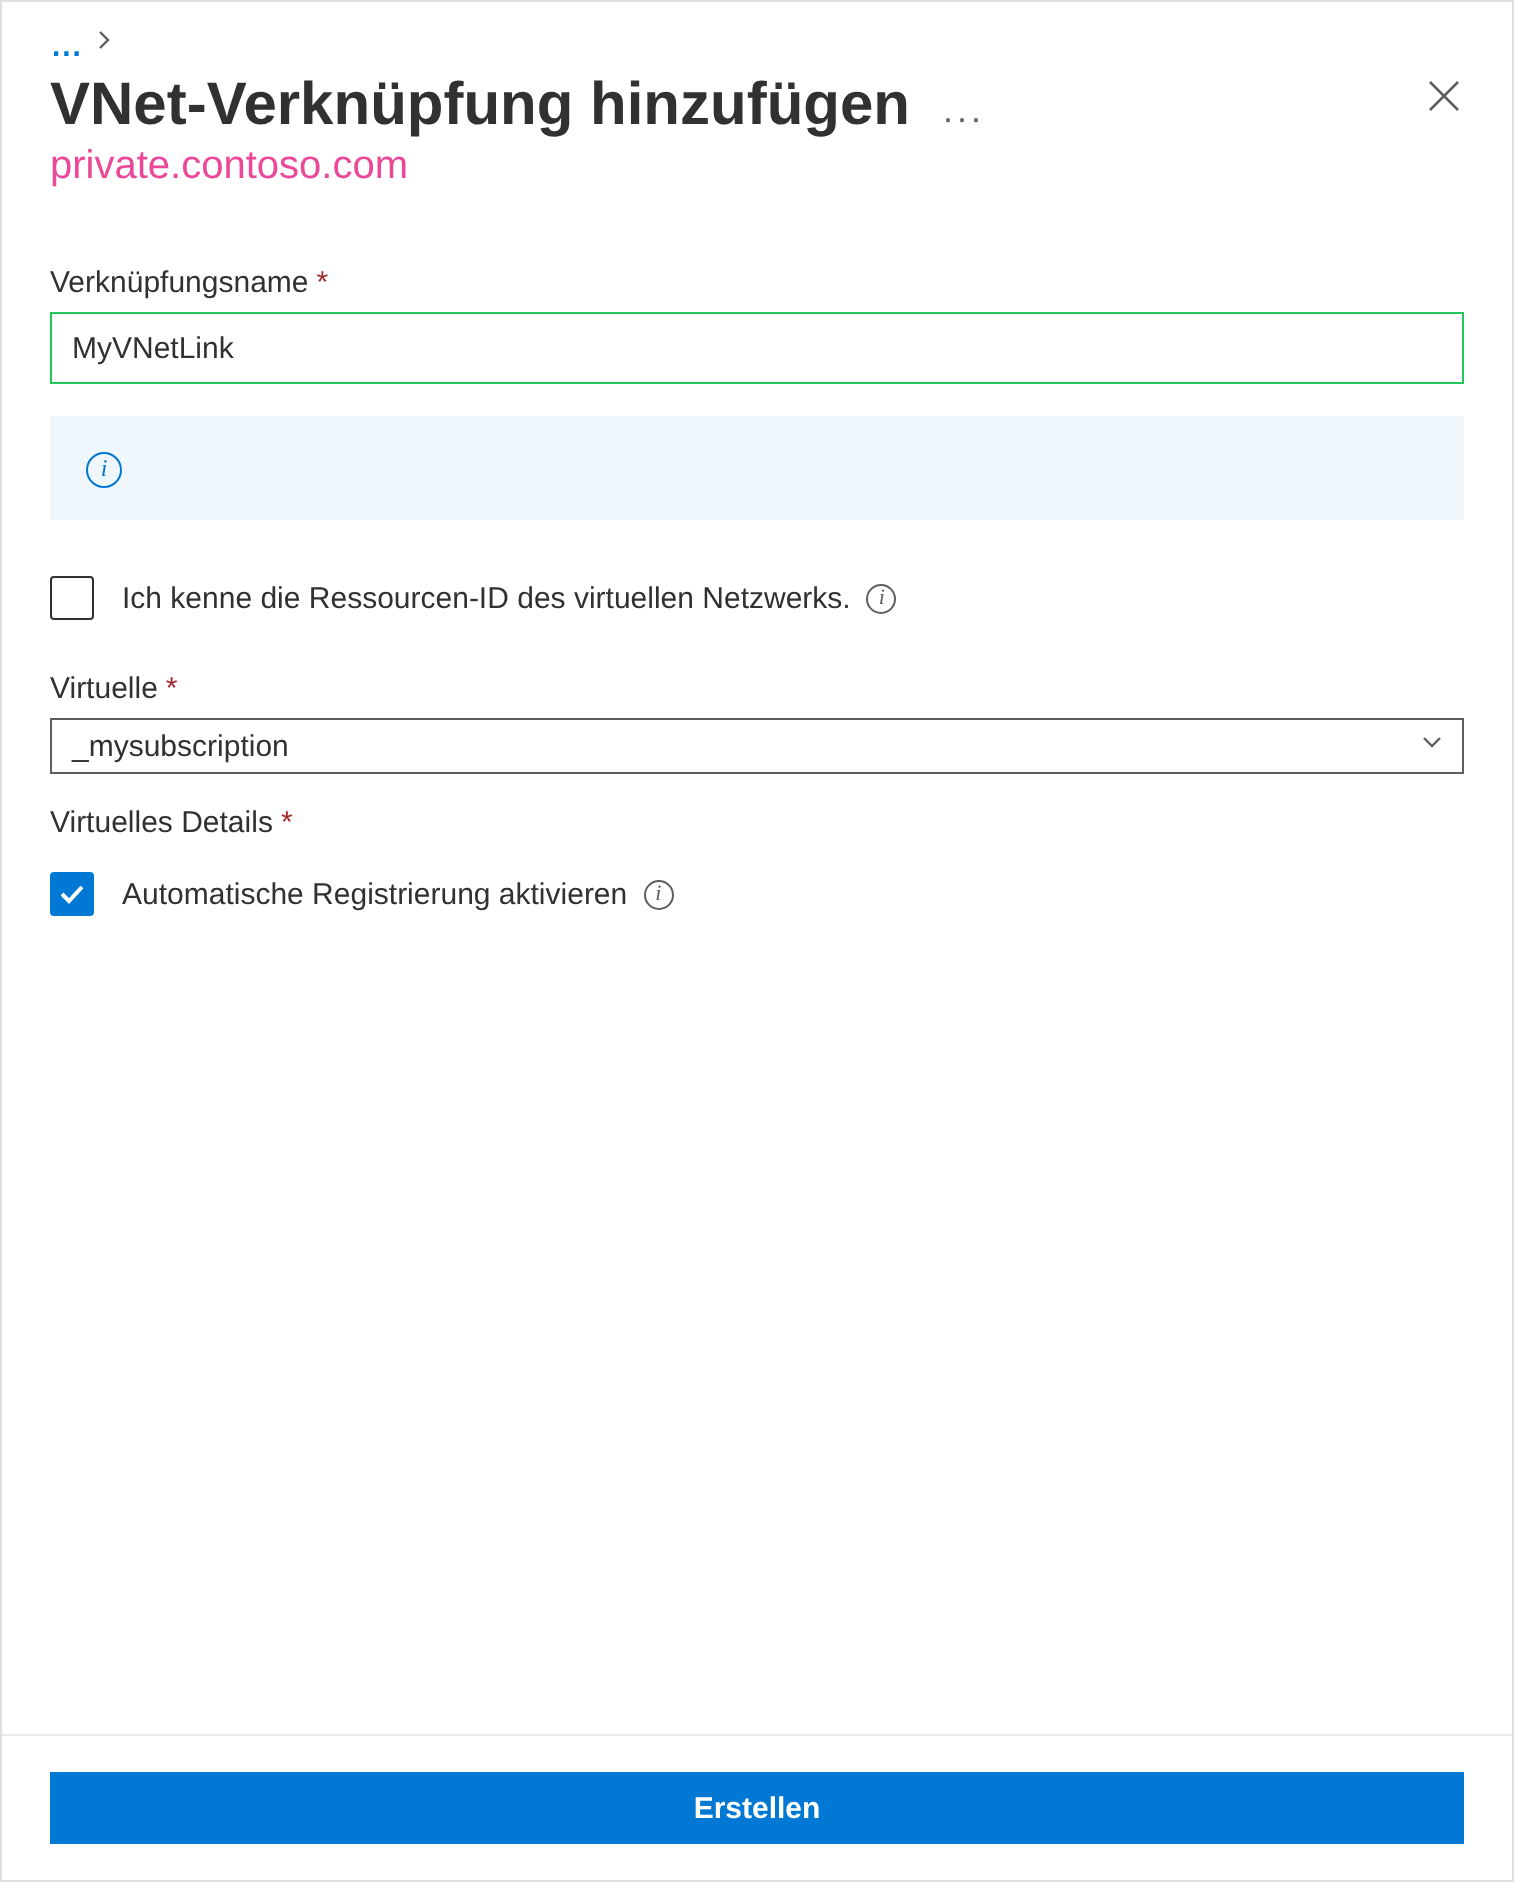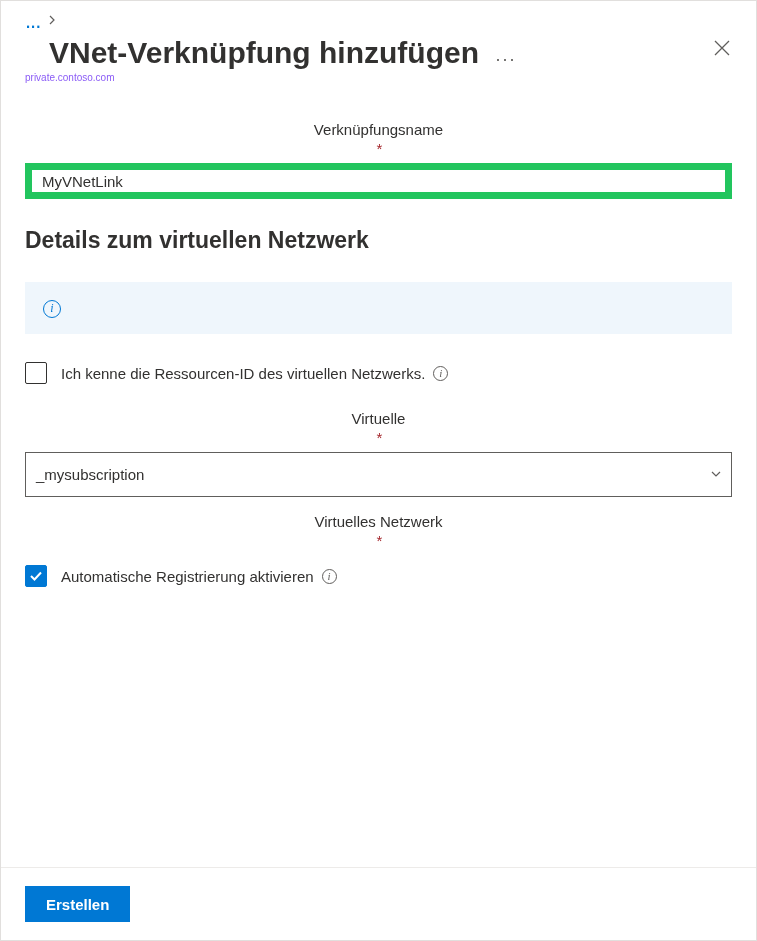--- a/index.html
+++ b/index.html
@@ -24,21 +24,20 @@
   }
   .breadcrumb-dots { color: #0078d4; font-size: 22px; line-height: 10px; letter-spacing: -1px; cursor: pointer; }
   .header {
     padding: 8px 24px 14px 24px;
     position: relative;
   }
   .title-row {
     display: flex;
     align-items: flex-end;
     gap: 16px;
-    margin-left: 24px;
   }
   .page-title {
     font-size: 30px;
     font-weight: 600;
     color: #323130;
   }
   .title-dots {
     color: #605e5c;
     font-size: 18px;
     letter-spacing: 1px;
@@ -47,43 +46,42 @@
   .close-btn {
     position: absolute;
     right: 24px;
     top: 10px;
     cursor: pointer;
     color: #605e5c;
     width: 20px;
     height: 20px;
   }
   .subtitle {
-    font-size: 10px;
-    color: #8b5cf6;
+    font-size: 20px;
+    color: #ec4899;
     margin-top: 2px;
   }
   .content {
     flex: 1;
     padding: 24px 24px 0 24px;
     overflow: auto;
   }
   .field-label {
     font-size: 15px;
     color: #323130;
     margin-bottom: 6px;
     display: flex;
     align-items: center;
     gap: 2px;
-    flex-direction: column;
   }
   .required-star { color: #a4262c; margin-left: 2px; }
   .text-input {
     width: 100%;
     height: 36px;
-    border: 7px solid #22c55e;
+    border: 1px solid #22c55e;
     padding: 0 10px;
     font-size: 15px;
     font-family: inherit;
     color: #323130;
     background: #fff;
   }
   .section-heading {
     font-size: 23px;
     font-weight: 600;
     color: #323130;
@@ -160,21 +158,21 @@
     font-family: serif;
     cursor: pointer;
   }
   .field-block { margin-bottom: 16px; }
   .select-wrap {
     position: relative;
     width: 100%;
   }
   .select {
     width: 100%;
-    height: 45px;
+    height: 28px;
     border: 1px solid #605e5c;
     padding: 0 36px 0 10px;
     font-size: 15px;
     font-family: inherit;
     color: #323130;
     background: #fff;
     appearance: none;
     cursor: pointer;
     text-align: left;
   }
@@ -185,20 +183,21 @@
     transform: translateY(-50%);
     pointer-events: none;
     color: #605e5c;
   }
   .footer {
     border-top: 1px solid #edebe9;
     padding: 18px 24px;
     display: flex;
     gap: 12px;
     margin-top: auto;
+    flex-direction: column;
   }
   .btn {
     height: 36px;
     padding: 0 20px;
     font-size: 15px;
     font-family: inherit;
     border: 1px solid #8a8886;
     background: #fff;
     color: #323130;
     cursor: pointer;
@@ -238,21 +237,20 @@
 <div class="content">
 
   <div class="field-block">
     <div class="field-label">
       <span>Verknüpfungsname</span>
       <span class="required-star">*</span>
     </div>
     <input class="text-input" type="text" value="MyVNetLink" style="">
   </div>
 
-  <h2 class="section-heading">Details zum virtuellen Netzwerk</h2>
 
   <div class="info-box">
     <span class="info-icon-circle">i</span>
   </div>
 
   <div class="checkbox-row">
     <span class="checkbox">
       
     </span>
     <span class="checkbox-label">
@@ -271,21 +269,21 @@
       <span class="select-chevron">
         <svg width="12" height="12" viewBox="0 0 12 12">
             <path d="M2 4 L6 8 L10 4" stroke="#605e5c" stroke-width="1.2" fill="none"></path>
           </svg>
       </span>
     </div>
   </div>
 
   <div class="field-block">
     <div class="field-label">
-      <span>Virtuelles Netzwerk</span>
+      <span>Virtuelles Details</span>
       <span class="required-star">*</span>
     </div>
   </div>
 
 
   <div class="checkbox-row">
     <span class="checkbox checked">
       <svg width="14" height="14" viewBox="0 0 14 14">
           <path d="M2 7 L5.5 10.5 L12 3.5" stroke="#fff" stroke-width="2" fill="none"></path>
         </svg>

